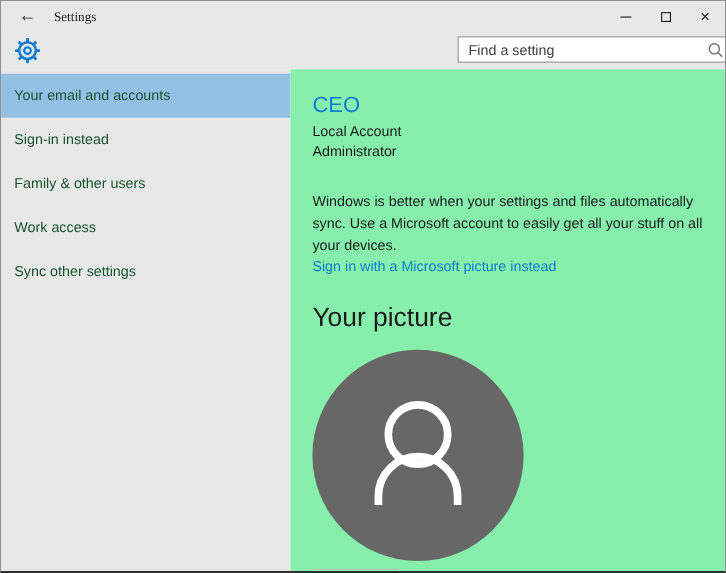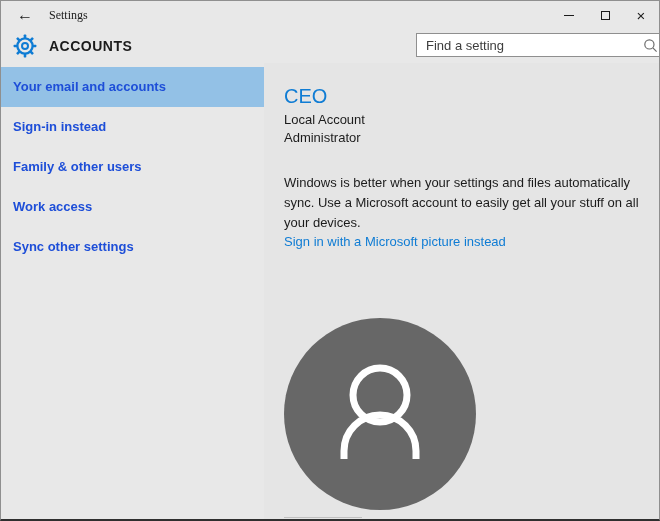--- a/index.html
+++ b/index.html
@@ -27,23 +27,23 @@
     font-size:14px;font-weight:bold;letter-spacing:.5px;color:#1b1b1b;}
   .searchbox{position:absolute;left:403px;top:4px;width:248px;height:24px;background:#fff;
     border:1px solid #8f8f8f;margin-left:12px;}
   .searchbox input{position:absolute;left:0;top:0;width:222px;height:22px;border:none;outline:none;
     padding:0 0 0 9px;font-size:13px;color:#1b1b1b;background:transparent;
     font-family:"Liberation Sans","DejaVu Sans",sans-serif;}
   .searchbox input::placeholder{color:#3d3d3d;opacity:1;}
   .search-icon{position:absolute;right:5px;top:4px;width:15px;height:15px;}
   
   .sidebar{position:absolute;left:0;top:62px;width:263px;height:457px;background:#e8e8e8;padding-top:4px;}
-  .nav-item{height:40px;line-height:40px;padding-left:12px;font-size:13px;color:#1d4ed8;cursor:default;font-weight:bold;}
+  .nav-item{height:40px;line-height:40px;padding-left:12px;font-size:13px;color:#14532d;cursor:default;}
   .nav-item.selected{background:#93c1e6;}
-  .content{position:absolute;left:263px;top:62px;width:395px;height:457px;background:#e5e5e5;}
+  .content{position:absolute;left:263px;top:62px;width:395px;height:457px;background:#86efac;}
   
   .acct-name{position:absolute;left:20px;top:22px;font-size:20px;color:#0f7cd4;}
   .acct-type{position:absolute;left:20px;top:49px;font-size:13px;color:#1b1b1b;text-align:right;}
   .acct-role{position:absolute;left:20px;top:67px;font-size:13px;color:#1b1b1b;}
   .sync-text{position:absolute;left:20px;top:110px;width:372px;font-size:13px;line-height:20px;
     color:#1b1b1b;white-space:pre-line;}
   .ms-link{position:absolute;left:20px;top:171px;font-size:13px;color:#0f7cd4;text-decoration:none;cursor:pointer;}
   .pic-heading{position:absolute;left:20px;top:212px;font-size:24px;font-weight:400;color:#1b1b1b;}
   .avatar{position:absolute;left:20px;top:255px;width:192px;height:192px;border-radius:50%;background:#676767;}
   .avatar svg{position:absolute;left:0;top:0;}
@@ -82,21 +82,20 @@
           <rect x="10.7" y="19.2" width="2.6" height="4.2" rx="0.7" transform="rotate(45 12 12)"></rect>
           <rect x="10.7" y="0.6" width="2.6" height="4.2" rx="0.7" transform="rotate(90 12 12)"></rect>
           <rect x="10.7" y="19.2" width="2.6" height="4.2" rx="0.7" transform="rotate(90 12 12)"></rect>
           <rect x="10.7" y="0.6" width="2.6" height="4.2" rx="0.7" transform="rotate(135 12 12)"></rect>
           <rect x="10.7" y="19.2" width="2.6" height="4.2" rx="0.7" transform="rotate(135 12 12)"></rect>
         </g>
         <circle cx="12" cy="12" r="7.6" fill="none" stroke="#0f7cd4" stroke-width="2.3"></circle>
         <circle cx="12" cy="12" r="3" fill="none" stroke="#0f7cd4" stroke-width="2"></circle>
       </svg>
     </span>
-    <div class="page-title">ACCOUNTS</div>
     <div class="searchbox">
       <input type="text" placeholder="Find a setting" style="">
       <span class="search-icon">
         <svg width="15" height="15" viewBox="0 0 15 15">
           <circle cx="6.4" cy="6.4" r="4.6" fill="none" stroke="#6b6b6b" stroke-width="1.2"></circle>
           <line x1="9.9" y1="9.9" x2="13.6" y2="13.6" stroke="#6b6b6b" stroke-width="1.2"></line>
         </svg>
       </span>
     </div>
   </div>
@@ -112,20 +111,21 @@
   <div class="content">
     <div class="acct-name">CEO</div>
     <div class="acct-type">Local Account</div>
     <div class="acct-role">Administrator</div>
 
     <div class="sync-text">Windows is better when your settings and files automatically
 sync. Use a Microsoft account to easily get all your stuff on all
 your devices.</div>
     <a class="ms-link">Sign in with a Microsoft picture instead</a>
 
+    <div class="pic-heading">Your picture</div>
 
     <div class="avatar">
       <svg width="192" height="192" viewBox="0 0 192 192">
         <circle cx="96" cy="77" r="27" fill="none" stroke="#ffffff" stroke-width="7"></circle>
         <path d="M 60 141 L 60 133 A 36 36 0 0 1 132 133 L 132 141" fill="none" stroke="#ffffff" stroke-width="7" stroke-linecap="butt"></path>
       </svg>
     </div>
 
     <div class="cropped-btn"></div>
   </div>

